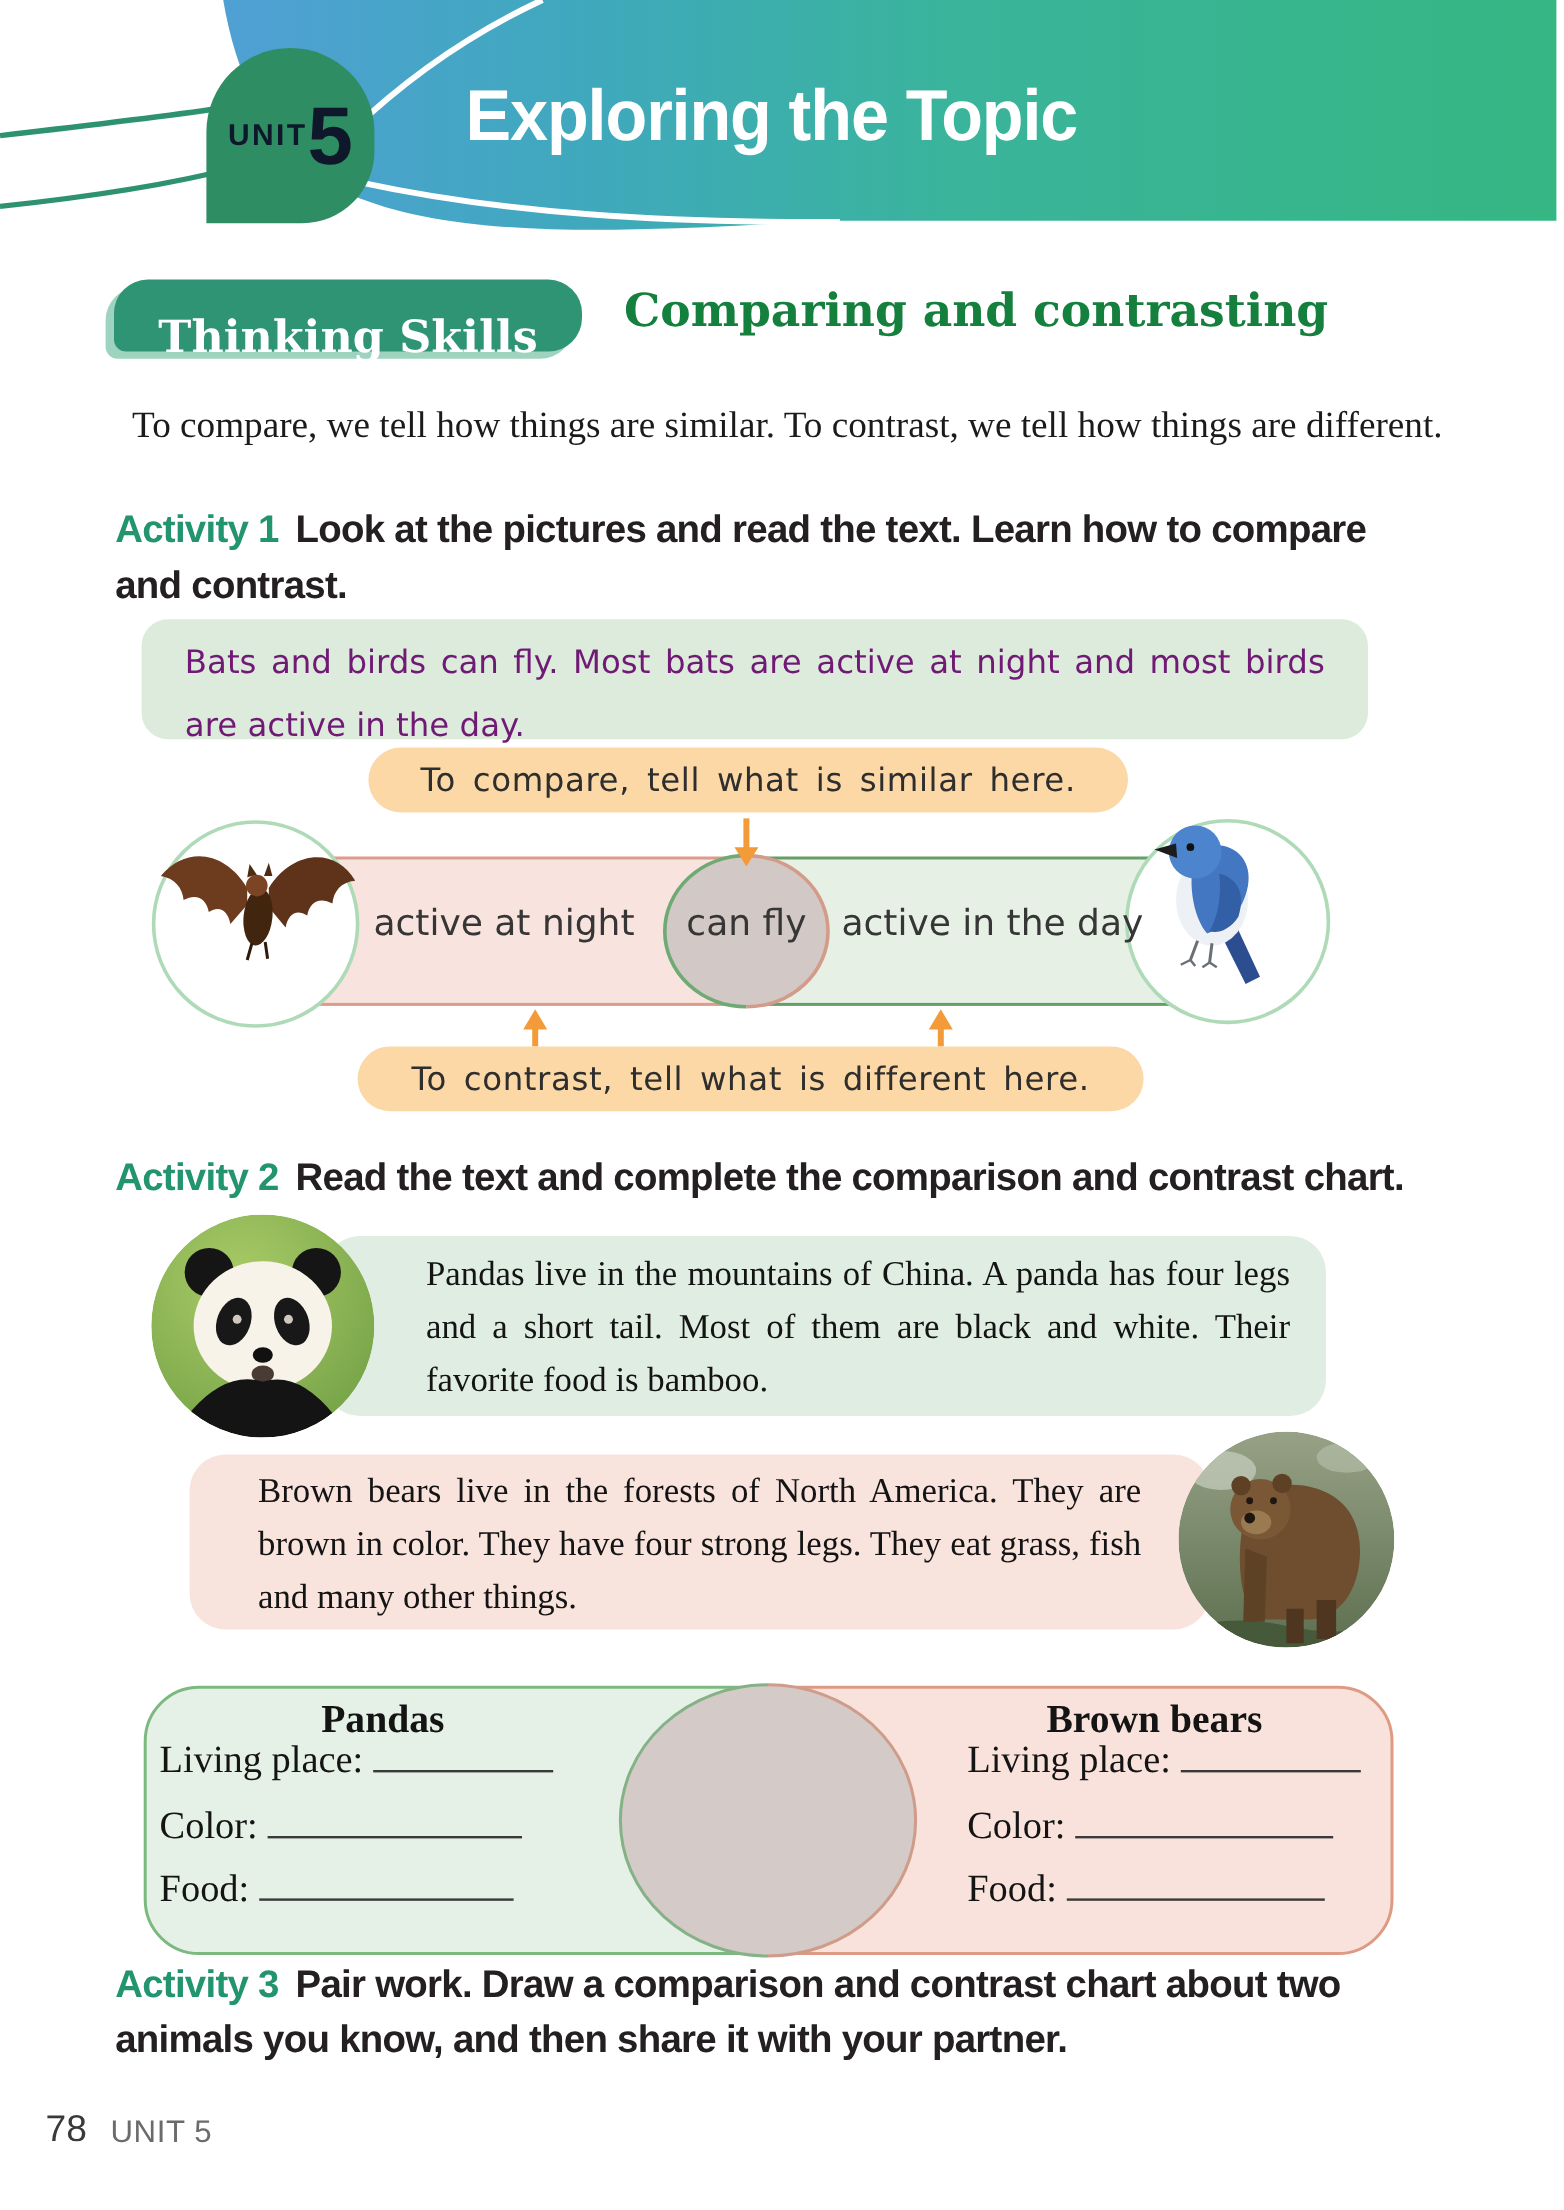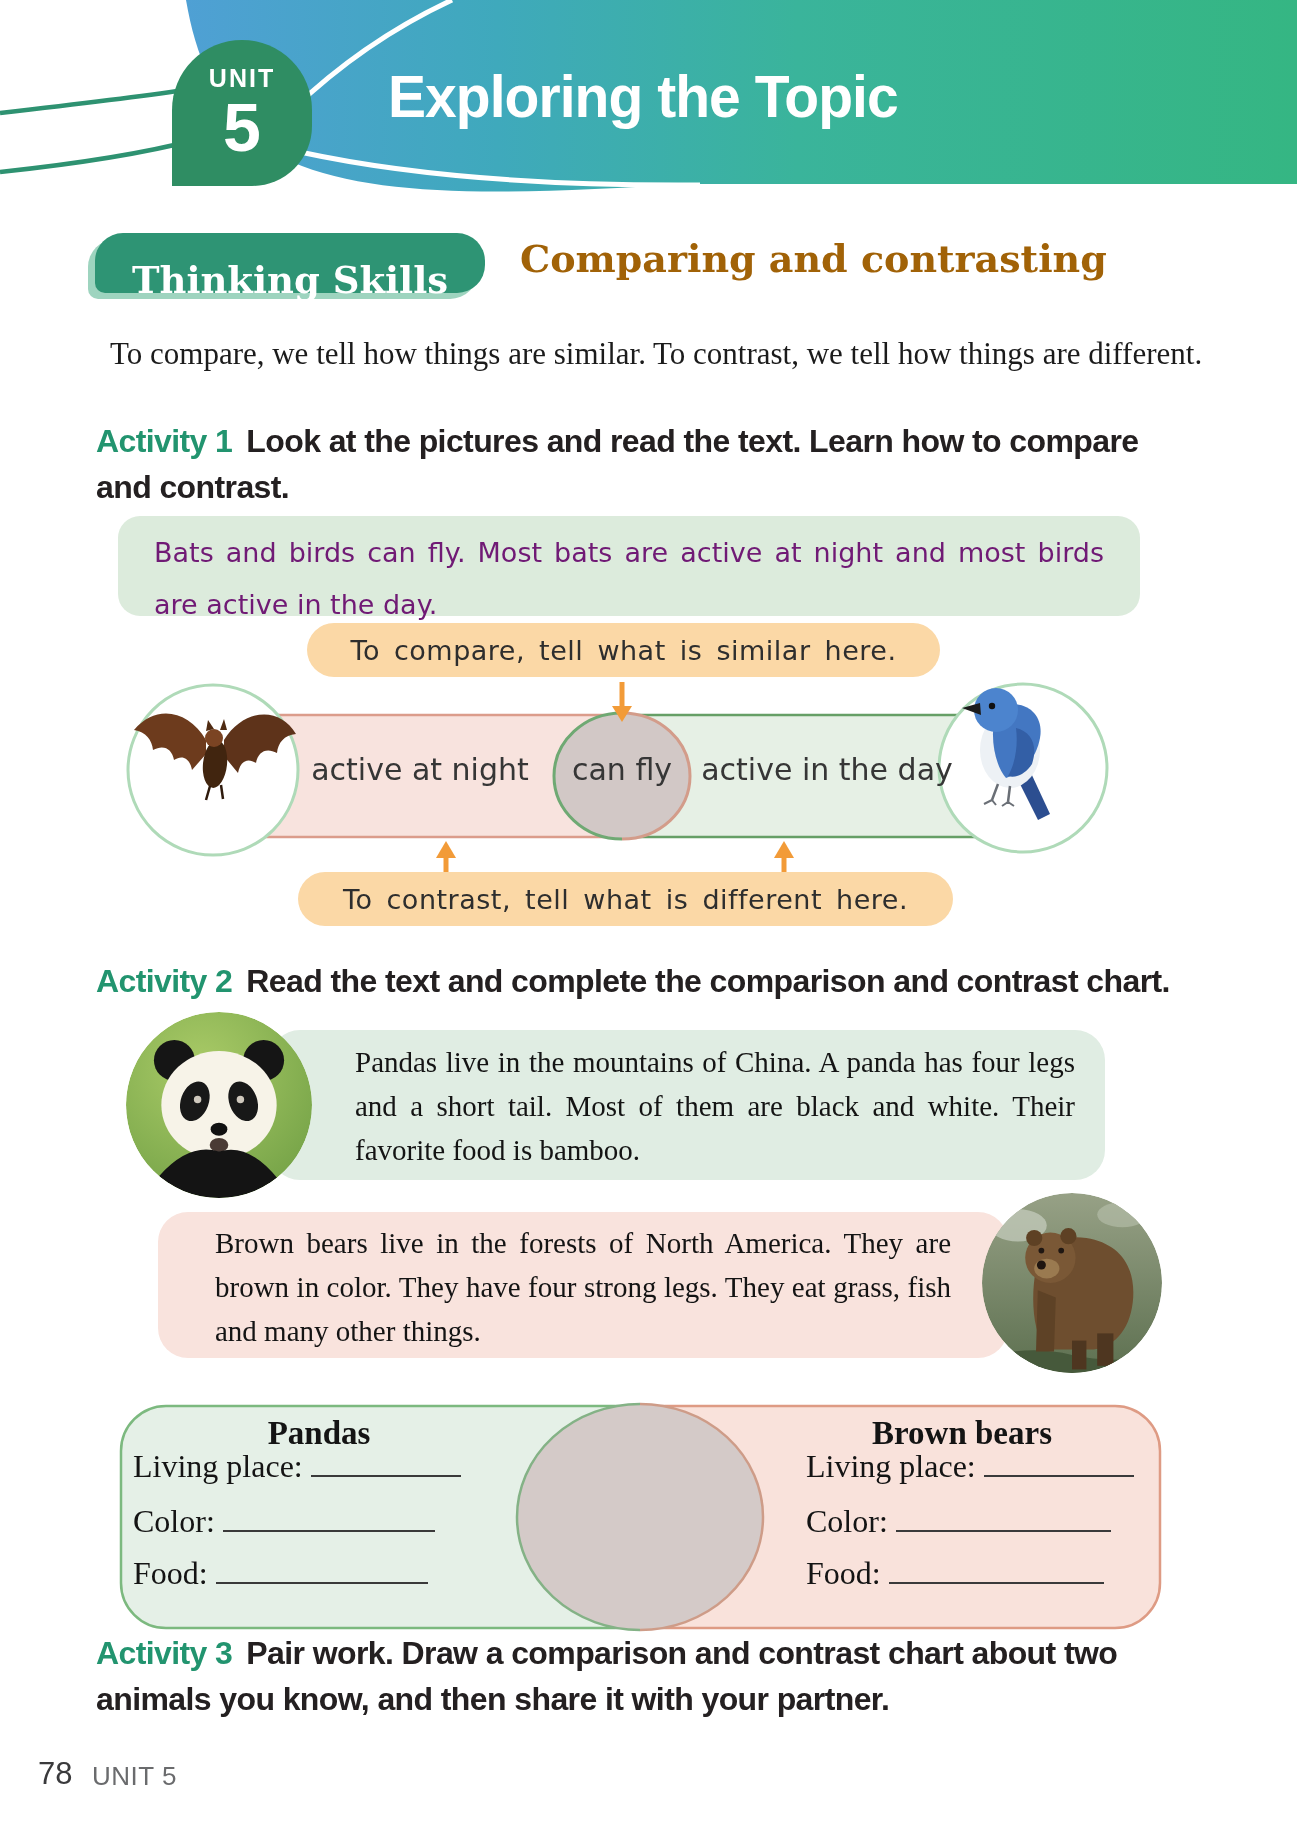--- a/index.html
+++ b/index.html
@@ -2,33 +2,33 @@
 <html><head>
 <meta charset="utf-8">
 <style>
   html,body{margin:0;padding:0;background:#fff;}
   .page{position:relative;width:1303px;height:1842px;background:#ffffff;overflow:hidden;
         font-family:"Liberation Sans",sans-serif;}
 
   
   .banner-svg{position:absolute;left:0;top:0;}
   .unit-badge{position:absolute;left:172px;top:40px;width:140px;height:146px;background:#2F8D63;
-      border-radius:70px 70px 60px 0;display:flex;flex-direction:column;align-items:center;
-      justify-content:center;color:#ffffff;}
+      border-radius:70px 70px 60px 0;display:flex;flex-direction:row;align-items:center;
+      justify-content:center;color:#0f172a;}
   .unit-word{font-weight:700;font-size:25px;letter-spacing:2px;line-height:1;}
   .unit-num{font-weight:700;font-size:68px;line-height:1;margin-top:2px;}
   .page-title{position:absolute;left:388px;top:62px;color:#fff;font-weight:700;font-size:60px;
       letter-spacing:-1px;transform:scaleX(0.95);transform-origin:left center;white-space:nowrap;}
 
   
   .ts-pill{position:absolute;left:95px;top:233px;width:390px;height:60px;background:#2E9474;
       border-radius:28px 28px 28px 10px;box-shadow:-7px 6px 0 #9ED4BF;display:flex;
       align-items:center;justify-content:center;}
   .ts-pill span{color:#fff;font-family:"DejaVu Serif",serif;font-weight:700;font-size:37px;margin-top:34px;}
-  .ts-subtitle{position:absolute;left:520px;top:236px;color:#a16207;
+  .ts-subtitle{position:absolute;left:520px;top:236px;color:#15803d;
       font-family:"DejaVu Serif",serif;font-weight:700;font-size:38px;white-space:nowrap;}
   .intro{position:absolute;left:96px;top:336px;width:1120px;font-family:"Liberation Serif",serif;
       font-size:31px;color:#1b1b1b;text-indent:14px;}
 
   
   .act-head{position:absolute;left:96px;width:1085px;font-weight:700;font-size:32px;
       letter-spacing:-0.6px;line-height:46px;color:#242021;}
   .act-label{color:#22946F;margin-right:14px;}
 
   

